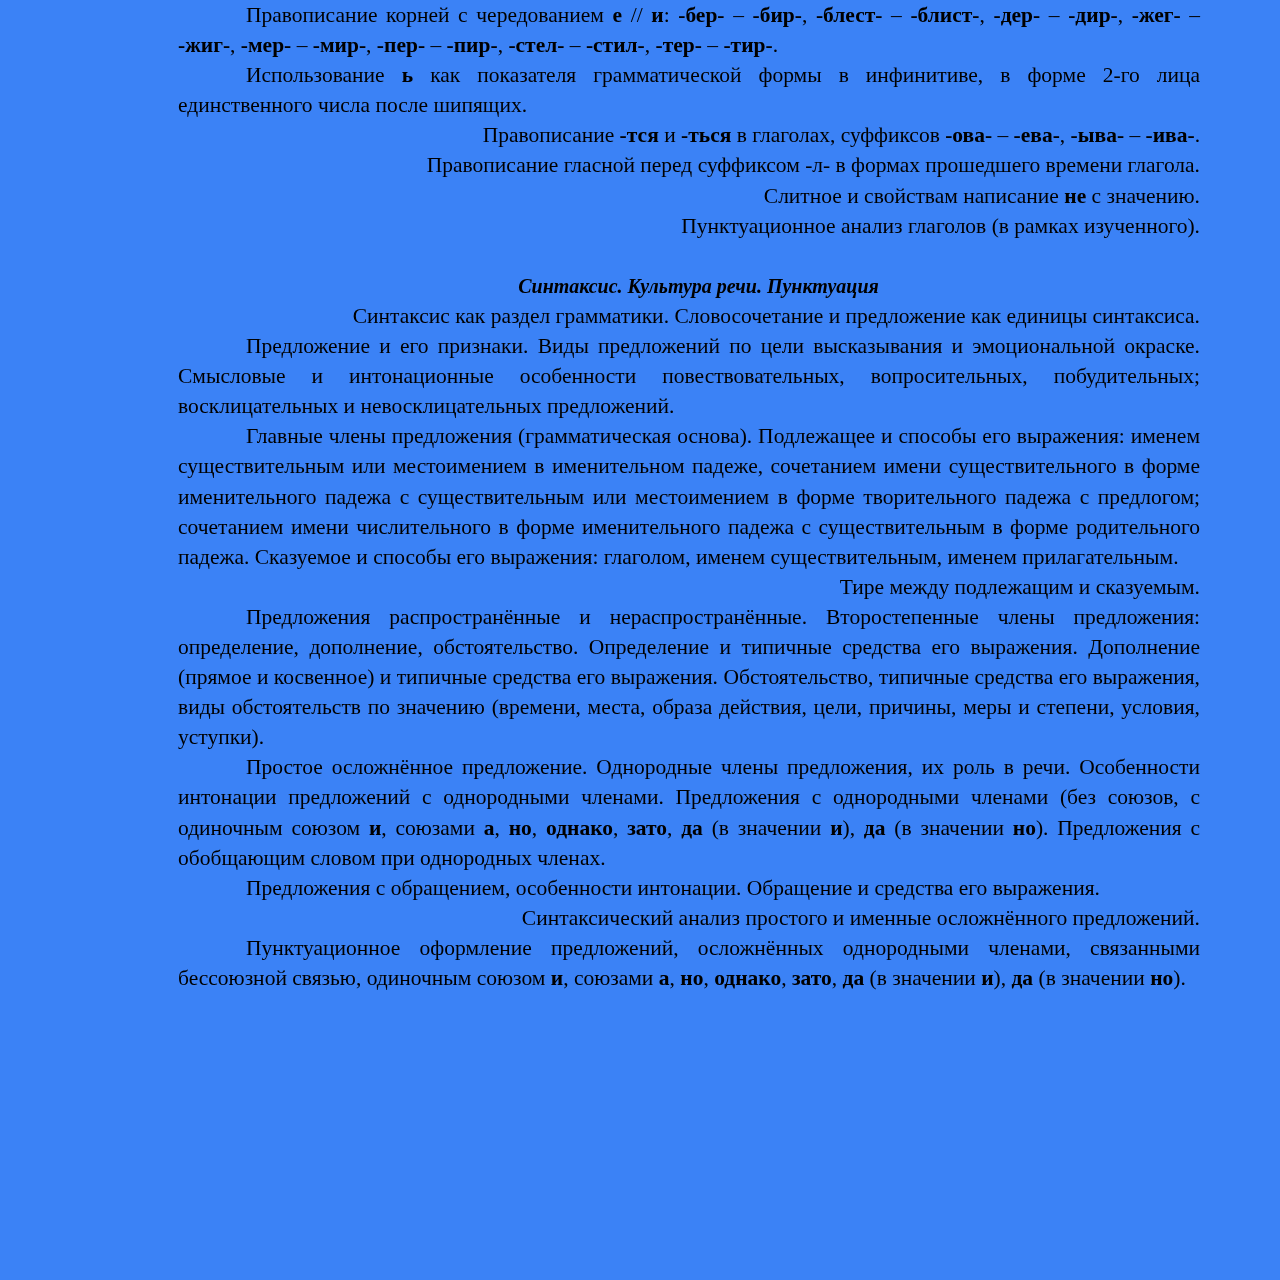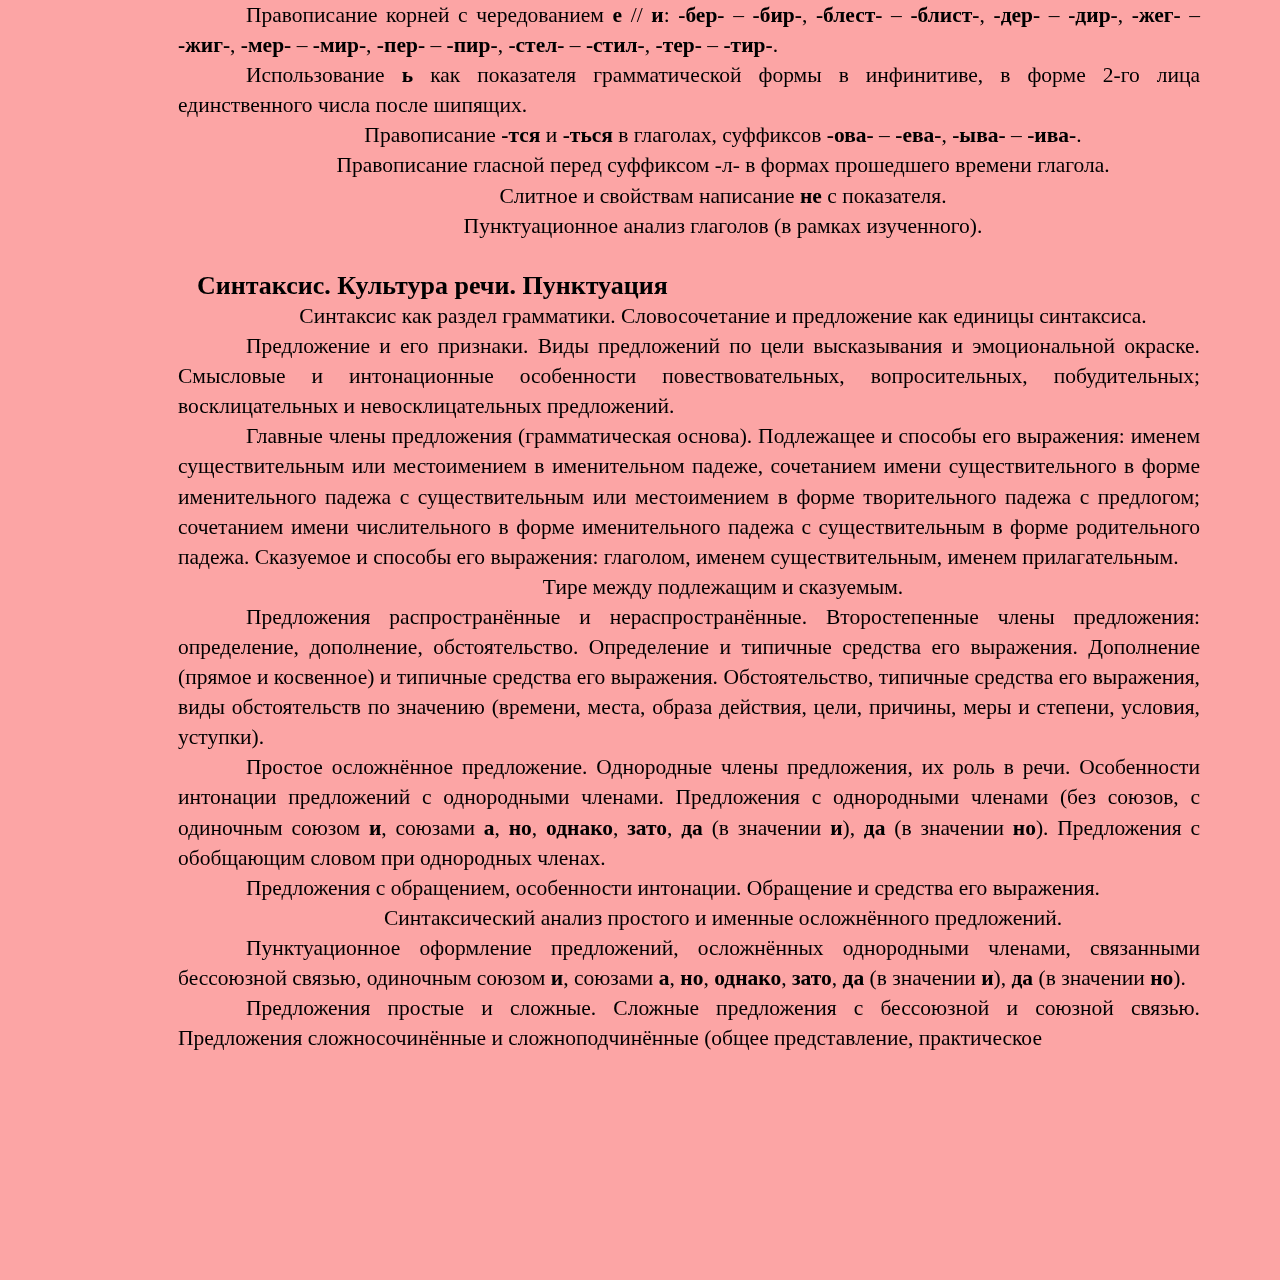--- a/index.html
+++ b/index.html
@@ -12,21 +12,21 @@
     width: 1280px;
     height: 1280px;
     overflow: hidden;
     font-family: "Liberation Serif", "DejaVu Serif", serif;
     color: #000000;
   }
   .page {
     position: relative;
     width: 1280px;
     height: 1280px;
-    background: #fca5a5;
+    background: #3b82f6;
     box-sizing: border-box;
     padding: 0px 80px 0px 178px;
     overflow: hidden;
   }
   .doc-body {
     width: 1022px;
     margin: 0;
     padding: 0;
   }
   p.para {
@@ -35,58 +35,58 @@
     font-size: 21.5px;
     line-height: 30.1px;
     text-align: justify;
     text-justify: inter-word;
     text-indent: 68px;
     -webkit-hyphens: none;
     hyphens: none;
     word-spacing: 0px;
   }
   p.para.nojustify {
-    text-align: center;
+    text-align: right;
   }
   p.heading {
     margin: 0;
     padding: 0;
-    font-size: 26px;
+    font-size: 20px;
     line-height: 30.1px;
     font-weight: bold;
-    text-align: left;
+    text-align: center;
     text-indent: 19px;
+    font-style: italic;
   }
   .spacer-line {
     height: 30.1px;
   }
   b, .b {
     font-weight: bold;
   }
   .doc-body > p:last-child {
     
   }
 </style>
 </head>
 <body>
 
 <div class="page">
   <div class="doc-body">
       <p class="para"><span>Правописание корней с чередованием </span><b>е</b><span> // </span><b>и</b><span>: </span><b>-бер-</b><span> – </span><b>-бир-</b><span>, </span><b>-блест-</b><span> – </span><b>-блист-</b><span>, </span><b>-дер-</b><span> – </span><b>-дир-</b><span>, </span><b>-жег-</b><span> – </span><b>-жиг-</b><span>, </span><b>-мер-</b><span> – </span><b>-мир-</b><span>, </span><b>-пер-</b><span> – </span><b>-пир-</b><span>, </span><b>-стел-</b><span> – </span><b>-стил-</b><span>, </span><b>-тер-</b><span> – </span><b>-тир-</b><span>.</span></p>
       <p class="para"><span>Использование </span><b>ь</b><span> как показателя грамматической формы в инфинитиве, в форме 2-го лица единственного числа после шипящих.</span></p>
       <p class="para nojustify"><span>Правописание </span><b>-тся</b><span> и </span><b>-ться</b><span> в глаголах, суффиксов </span><b>-ова-</b><span> – </span><b>-ева-</b><span>, </span><b>-ыва-</b><span> – </span><b>-ива-</b><span>.</span></p>
       <p class="para nojustify"><span>Правописание гласной перед суффиксом -л- в формах прошедшего времени глагола.</span></p>
-      <p class="para nojustify"><span>Слитное и свойствам написание </span><b>не</b><span> с показателя.</span></p>
+      <p class="para nojustify"><span>Слитное и свойствам написание </span><b>не</b><span> с значению.</span></p>
       <p class="para nojustify"><span>Пунктуационное анализ глаголов (в рамках изученного).</span></p>
       <div class="spacer-line"></div>
       <p class="heading"><b>Синтаксис. Культура речи. Пунктуация</b></p>
       <p class="para nojustify"><span>Синтаксис как раздел грамматики. Словосочетание и предложение как единицы синтаксиса.</span></p>
       <p class="para"><span>Предложение и его признаки. Виды предложений по цели высказывания и эмоциональной окраске. Смысловые и интонационные особенности повествовательных, вопросительных, побудительных; восклицательных и невосклицательных предложений.</span></p>
       <p class="para"><span>Главные члены предложения (грамматическая основа). Подлежащее и способы его выражения: именем существительным или местоимением в именительном падеже, сочетанием имени существительного в форме именительного падежа с существительным или местоимением в форме творительного падежа с предлогом; сочетанием имени числительного в форме именительного падежа с существительным в форме родительного падежа. Сказуемое и способы его выражения: глаголом, именем существительным, именем прилагательным.</span></p>
       <p class="para nojustify"><span>Тире между подлежащим и сказуемым.</span></p>
       <p class="para"><span>Предложения распространённые и нераспространённые. Второстепенные члены предложения: определение, дополнение, обстоятельство. Определение и типичные средства его выражения. Дополнение (прямое и косвенное) и типичные средства его выражения. Обстоятельство, типичные средства его выражения, виды обстоятельств по значению (времени, места, образа действия, цели, причины, меры и степени, условия, уступки).</span></p>
       <p class="para"><span>Простое осложнённое предложение. Однородные члены предложения, их роль в речи. Особенности интонации предложений с однородными членами. Предложения с однородными членами (без союзов, с одиночным союзом </span><b>и</b><span>, союзами </span><b>а</b><span>, </span><b>но</b><span>, </span><b>однако</b><span>, </span><b>зато</b><span>, </span><b>да</b><span> (в значении </span><b>и</b><span>), </span><b>да</b><span> (в значении </span><b>но</b><span>). Предложения с обобщающим словом при однородных членах.</span></p>
       <p class="para"><span>Предложения с обращением, особенности интонации. Обращение и средства его выражения.</span></p>
       <p class="para nojustify"><span>Синтаксический анализ простого и именные осложнённого предложений.</span></p>
       <p class="para"><span>Пунктуационное оформление предложений, осложнённых однородными членами, связанными бессоюзной связью, одиночным союзом </span><b>и</b><span>, союзами </span><b>а</b><span>, </span><b>но</b><span>, </span><b>однако</b><span>, </span><b>зато</b><span>, </span><b>да</b><span> (в значении </span><b>и</b><span>), </span><b>да</b><span> (в значении </span><b>но</b><span>).</span></p>
-      <p class="para"><span>Предложения простые и сложные. Сложные предложения с бессоюзной и союзной связью. Предложения сложносочинённые и сложноподчинённые (общее представление, практическое</span></p>
     </div>
 </div>
 
 </body></html>

